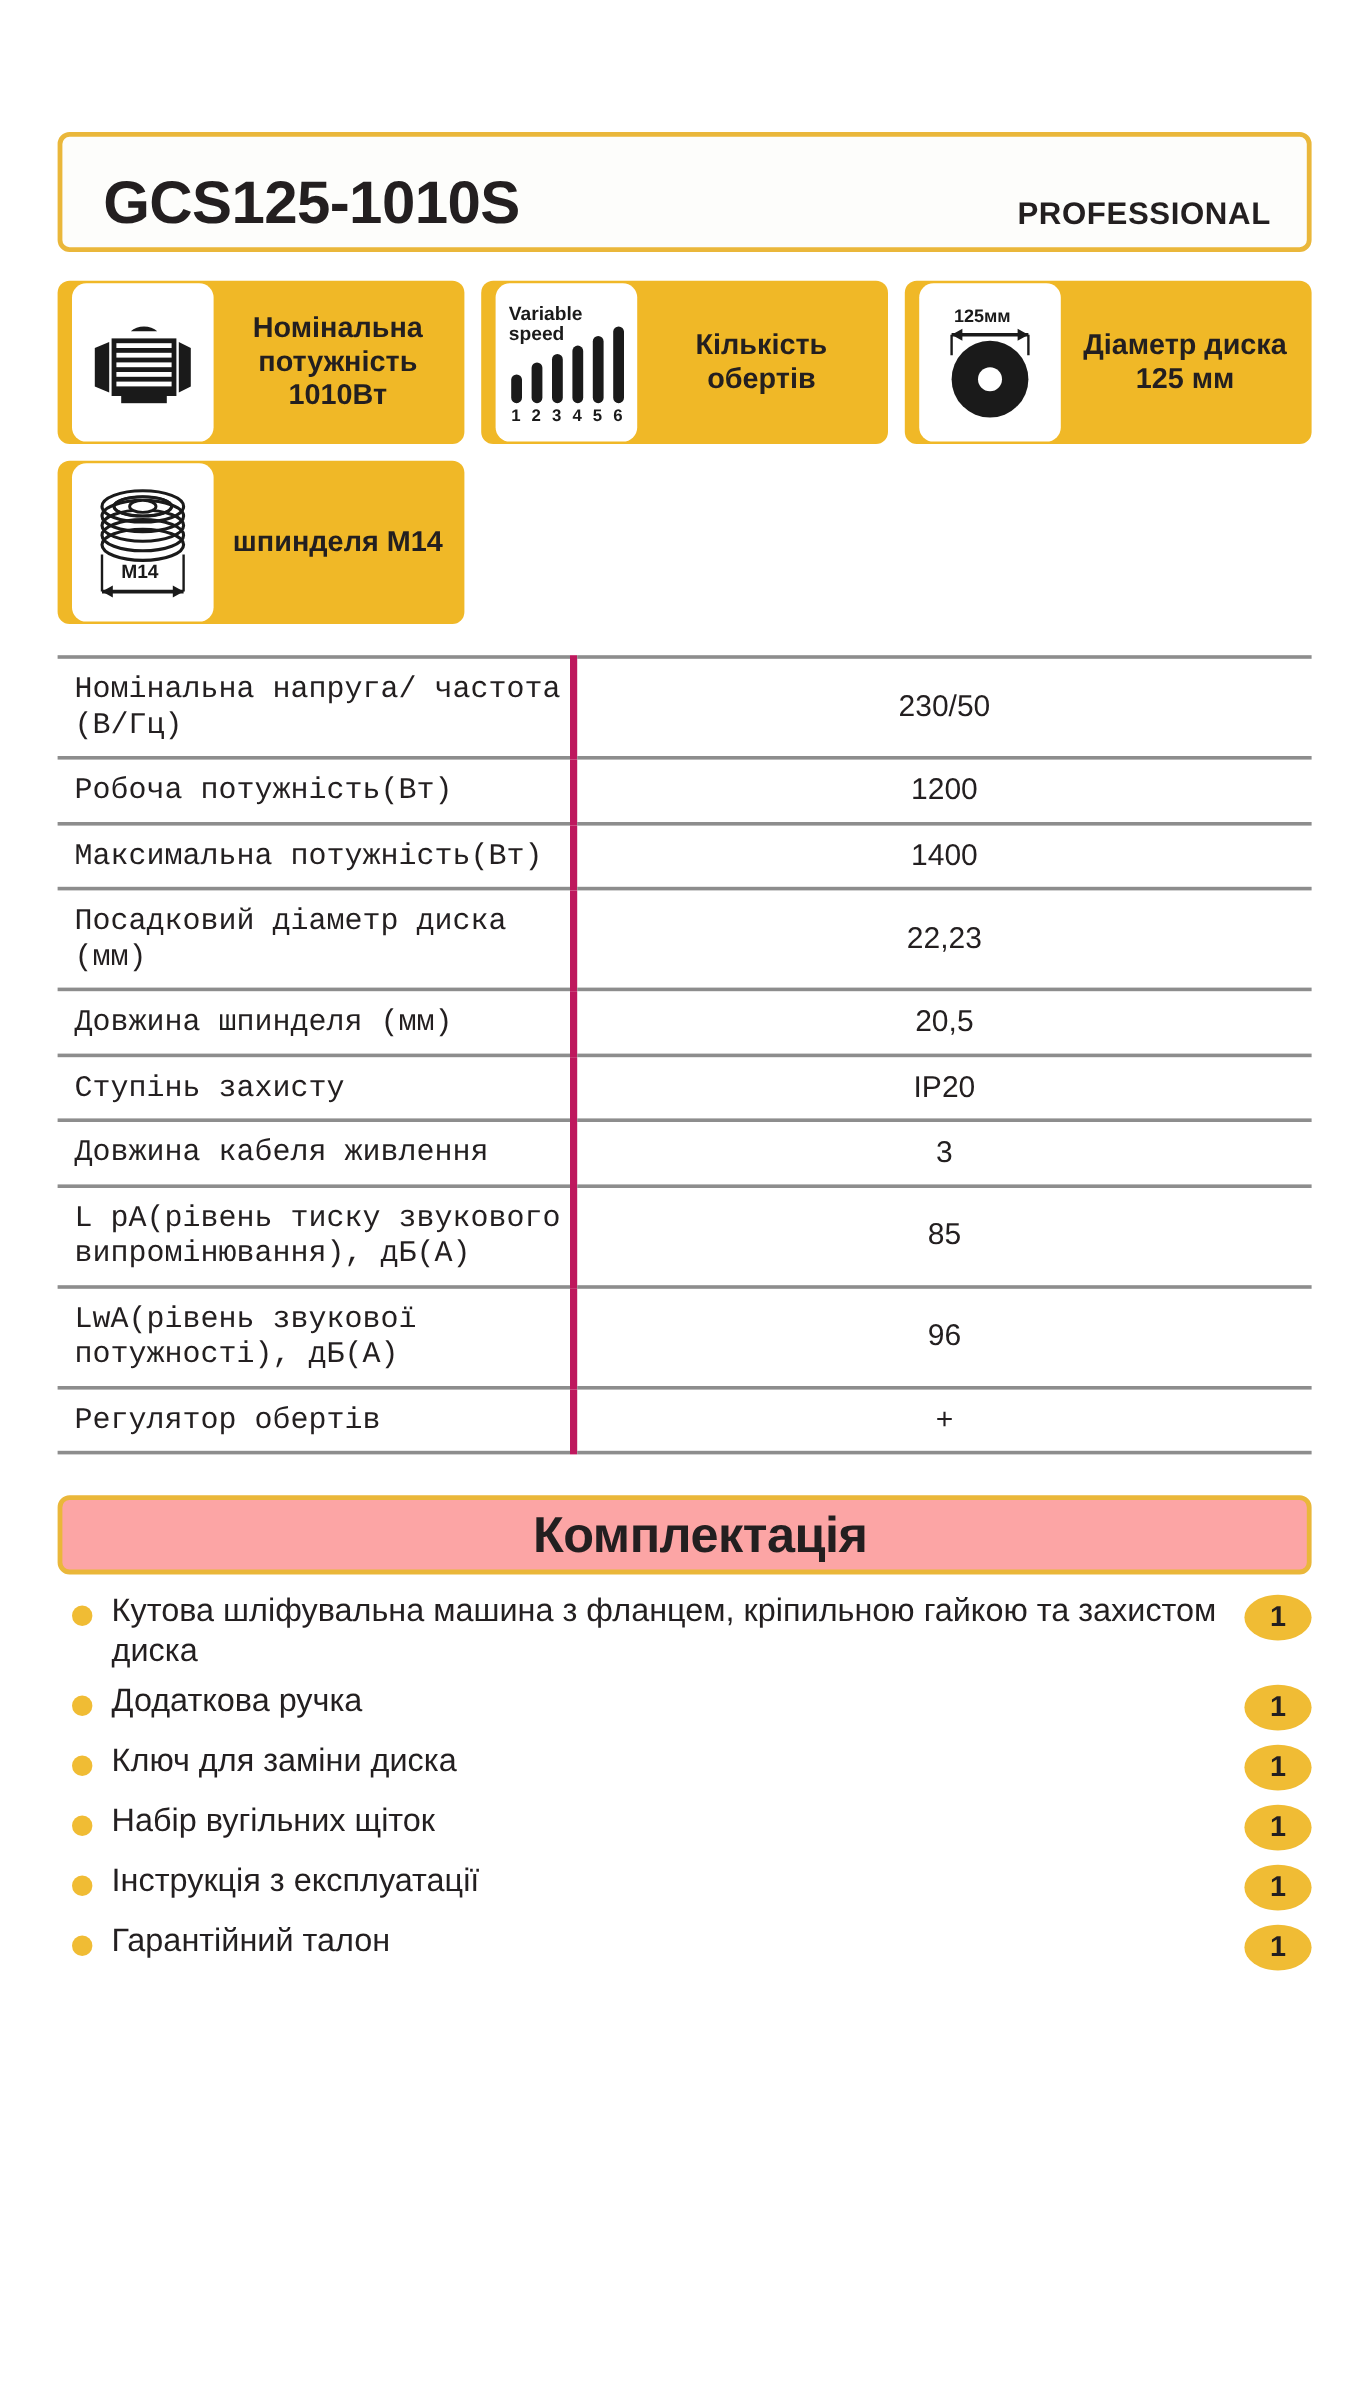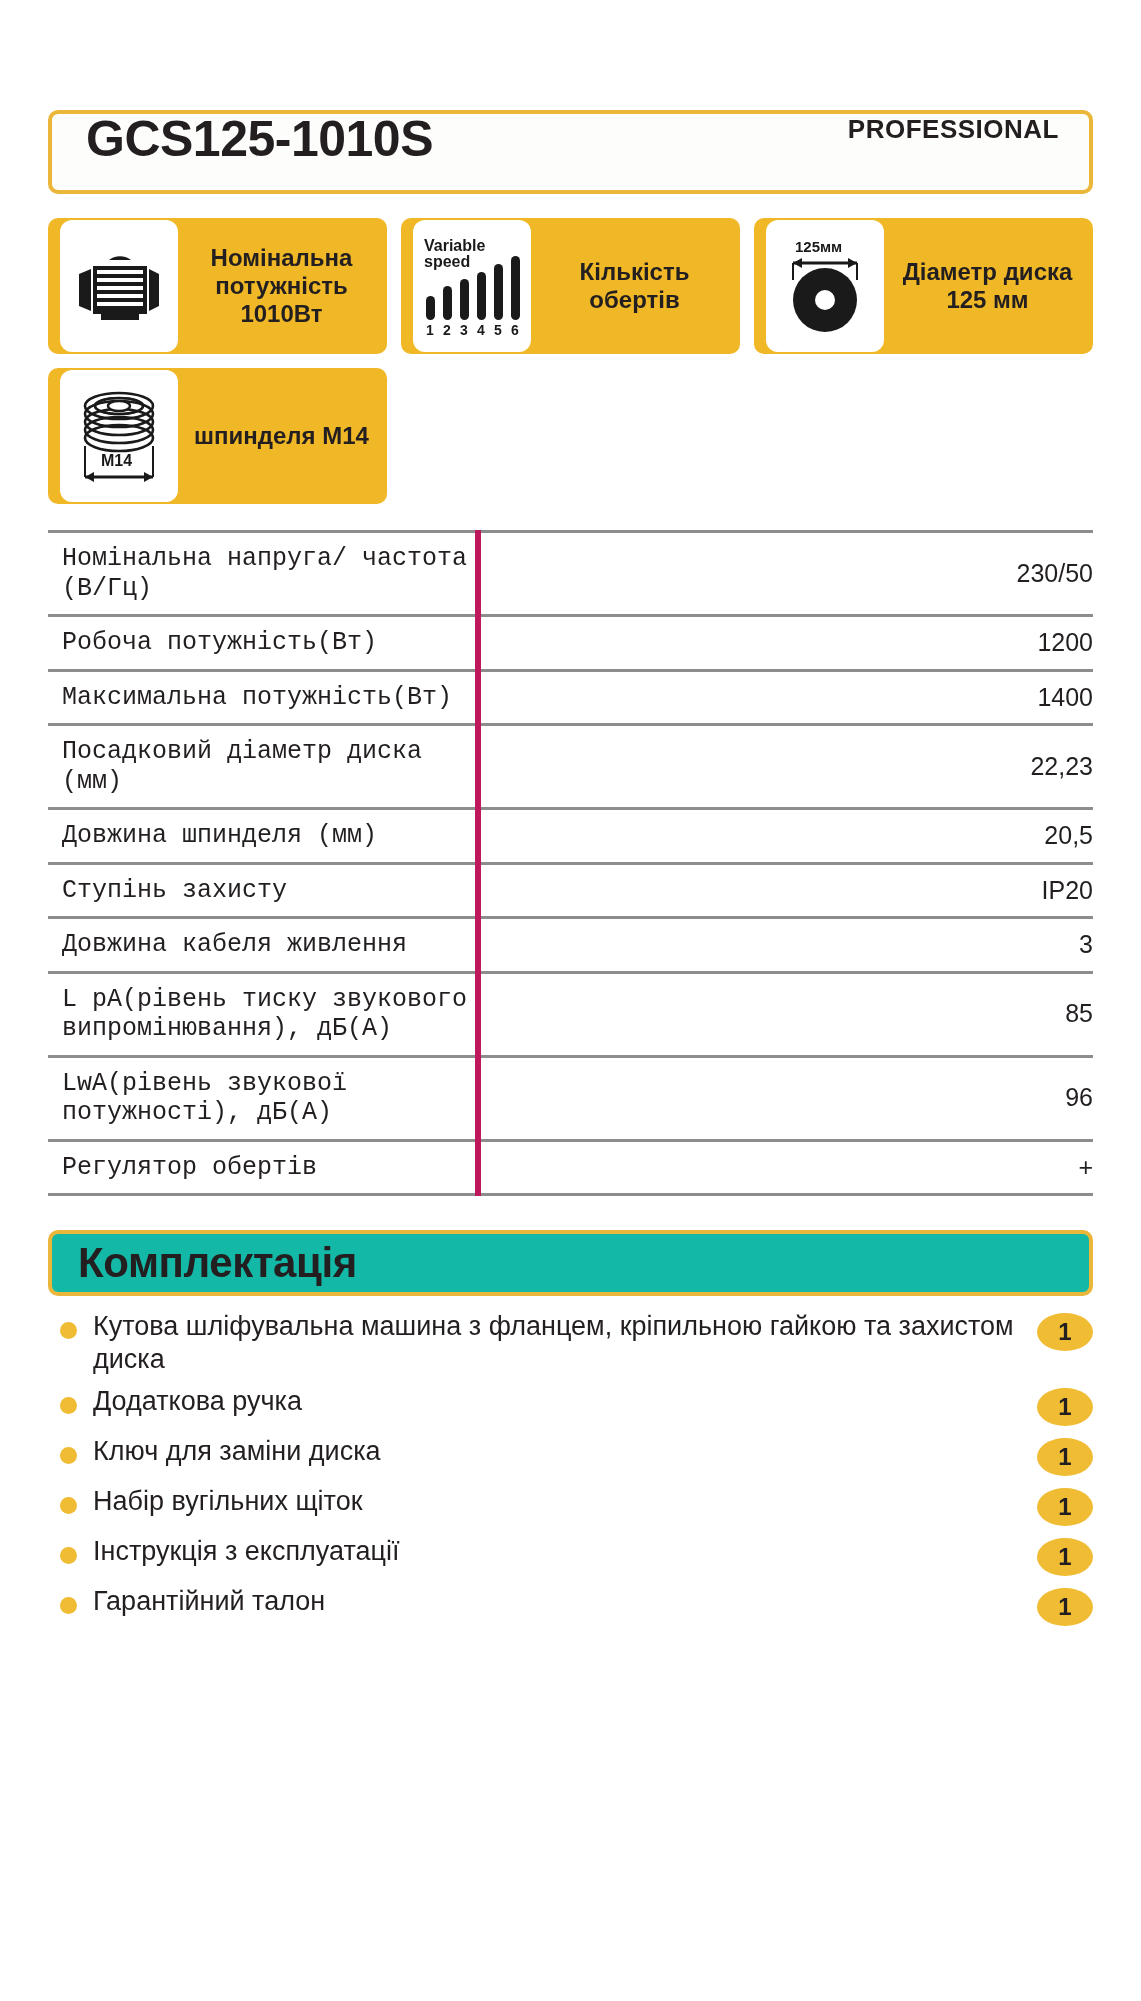--- a/index.html
+++ b/index.html
@@ -7,26 +7,26 @@
     width: 1141px; height: 2001px;
     background: #ffffff;
     font-family: "Liberation Sans", sans-serif;
     overflow: hidden;
   }
   .page { position: relative; width: 1141px; height: 2001px; padding: 0 48px; }
 
   
   .header-box {
     margin-top: 110px;
-    height: 84px;
+    height: 100px;
     border: 4px solid #eab73a;
     border-radius: 10px;
     background: #fdfdfb;
     display: flex;
-    align-items: flex-start;
+    align-items: flex-end;
     justify-content: space-between;
     padding: 0 30px 12px 34px;
   }
   .model-title {
     font-size: 50px;
     font-weight: 700;
     color: #231f20;
     letter-spacing: -0.5px;
     line-height: 1;
   }
@@ -86,32 +86,33 @@
   .spec-table tr { border-top: 3px solid #8d8d8d; }
   .spec-table tr:last-child { border-bottom: 3px solid #8d8d8d; }
   .spec-table td {
     padding: 11px 0 11px 14px;
     font-size: 25px;
     color: #231f20;
     line-height: 1.18;
     vertical-align: middle;
   }
   .spec-table td.label { width: 430px; border-right: 6px solid #be185d; font-family: Liberation Mono, monospace; }
-  .spec-table td.value { text-align: right; padding-left: 0; margin-left: 24px; }
+  .spec-table td.value { text-align: center; padding-left: 0; margin-left: 24px; }
 
   
   .kit-header {
     margin-top: 34px;
     height: 66px;
     border: 4px solid #eab73a;
     border-radius: 10px;
-    background: #14b8a6;
+    background: #fca5a5;
     display: flex;
     align-items: center;
     padding-left: 26px;
+    justify-content: center;
   }
   .kit-header-title {
     font-size: 42px;
     font-weight: 700;
     color: #231f20;
     letter-spacing: -0.4px;
   }
   .kit-list { margin-top: 14px; list-style: none; }
   .kit-item {
     display: flex;

